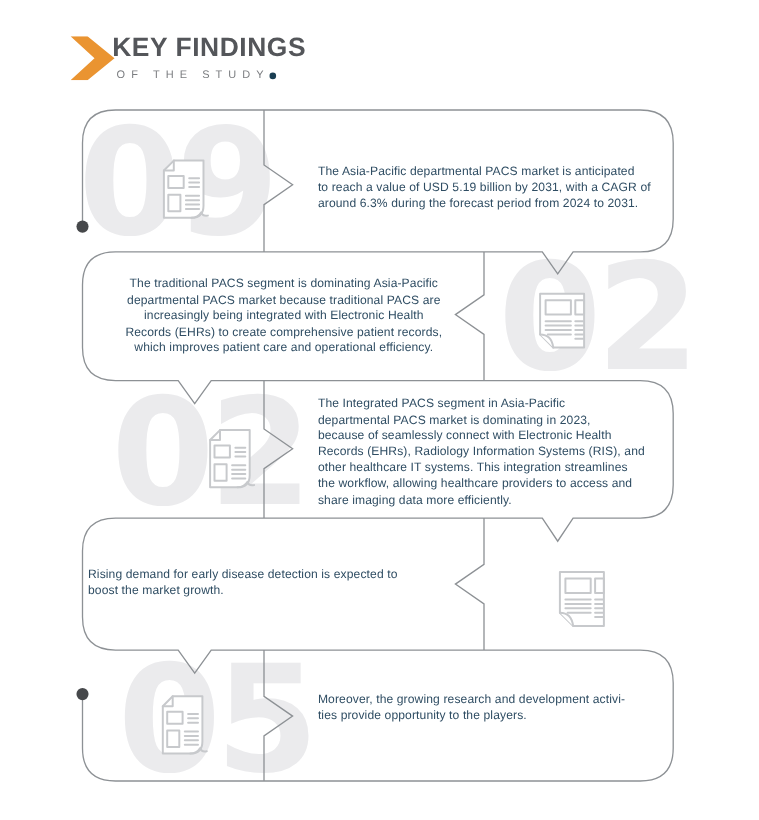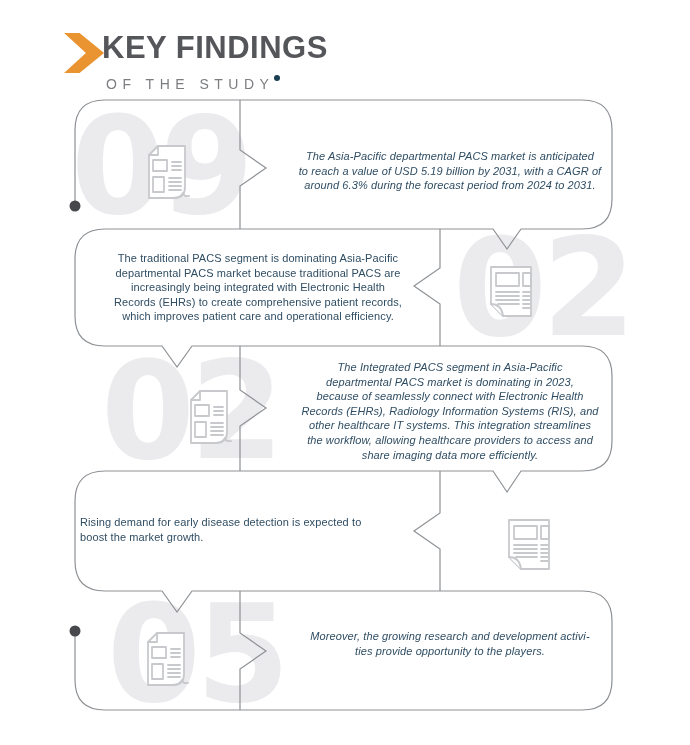--- a/index.html
+++ b/index.html
@@ -4,25 +4,25 @@
 <style>
   html,body{margin:0;padding:0;background:#ffffff;}
   #stage{
     position:relative;width:690px;height:745px;background:#ffffff;overflow:hidden;
     font-family:"Liberation Sans", sans-serif;
   }
   
   .logo-arrow{position:absolute;left:64px;top:33px;width:42px;height:40px;}
   .title{
     position:absolute;left:102px;top:30px;
-    font-size:31px;font-weight:bold;color:#54565A;letter-spacing:.5px;
+    font-size:24px;font-weight:bold;color:#54565A;letter-spacing:.5px;
   }
   .subtitle-row{position:absolute;left:106px;top:63px;display:flex;align-items:center;}
   .subtitle{
-    font-size:14px;color:#7B7D80;letter-spacing:5.5px;font-weight:400;margin-top:13px;
+    font-size:10px;color:#7B7D80;letter-spacing:5.5px;font-weight:400;
   }
   .subtitle-dot{width:6px;height:6px;border-radius:50%;background:#1A3E52;margin-left:0px;margin-top:1px;}
   
   .ghost-num{
     position:absolute;width:230px;text-align:center;
     font-family:"DejaVu Sans", sans-serif;font-weight:bold;
     font-size:135px;line-height:135px;letter-spacing:-5px;color:#EBEBED;
     user-select:none;
   }
   #num-1{left:45px;top:99px;}
@@ -37,21 +37,21 @@
   #icon-3{left:171px;top:381px;}
   #icon-4{left:493px;top:508px;}
   #icon-5{left:128px;top:623px;}
   
   #outline-svg{position:absolute;left:0;top:0;width:690px;height:745px;pointer-events:none;}
   
   .btext{
     position:absolute;font-size:11px;line-height:14.6px;color:#2F4D63;
     white-space:pre-line;letter-spacing:.1px;font-weight:400;
   }
-  .t-left{text-align:center;font-style:italic;}
+  .t-left{text-align:left;}
   .t-center{text-align:center;}
   .t-right{}
   #text-1{left:289px;top:149px;width:322px;}
   #text-2{left:86px;top:251px;width:344px;}
   #text-3{left:289px;top:360px;width:322px;}
   #text-4{left:80px;top:515px;width:335px;}
   #text-5{left:289px;top:629px;width:322px;}
 </style>
 </head>
 <body>

